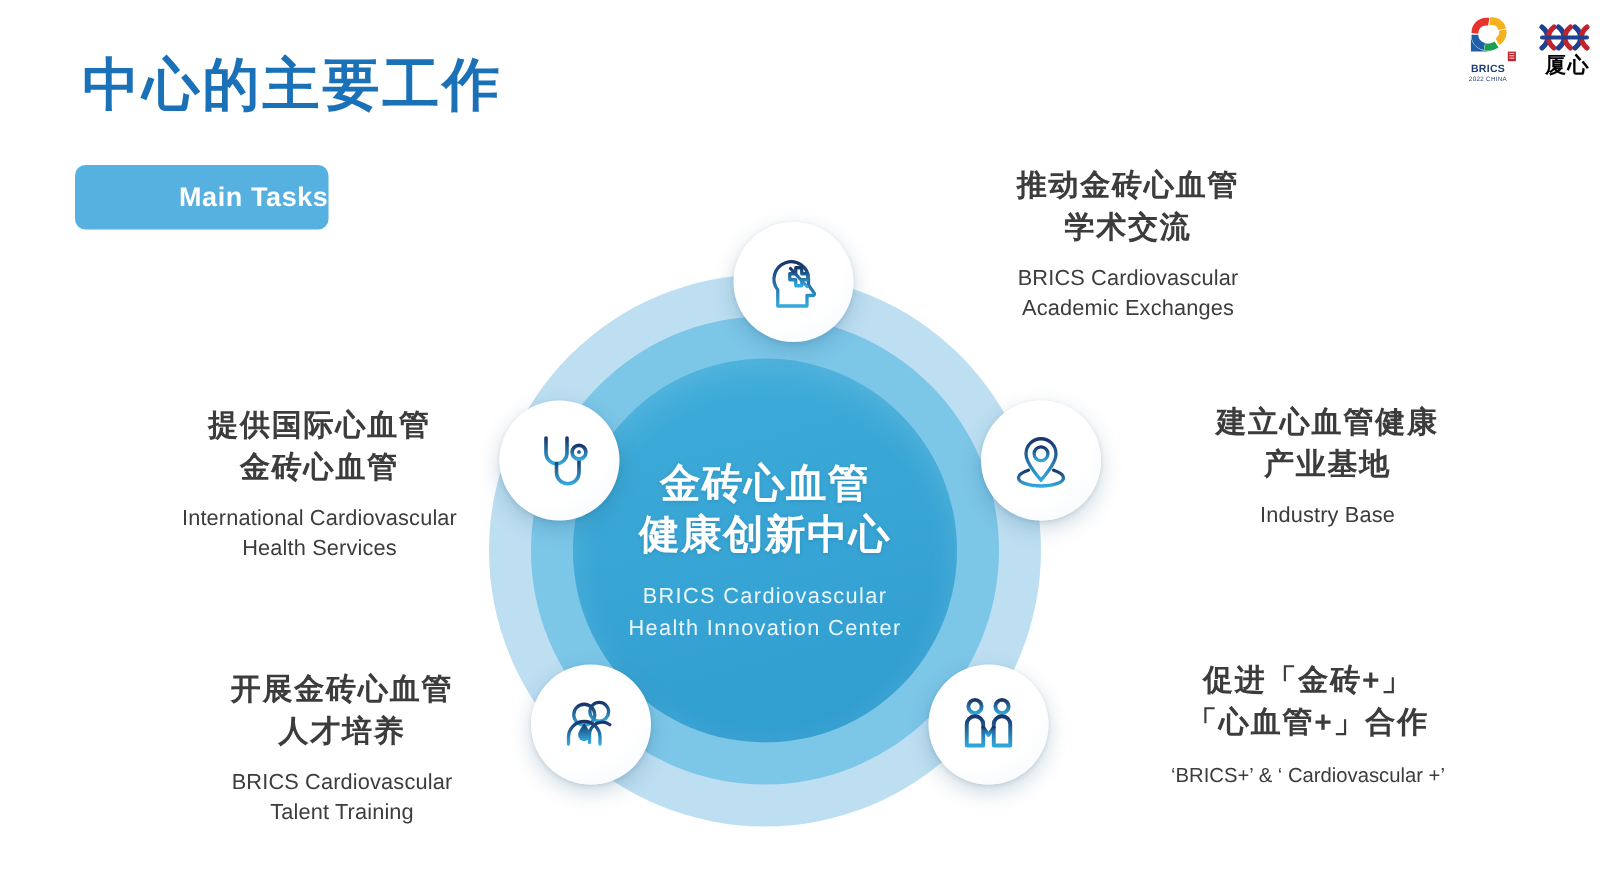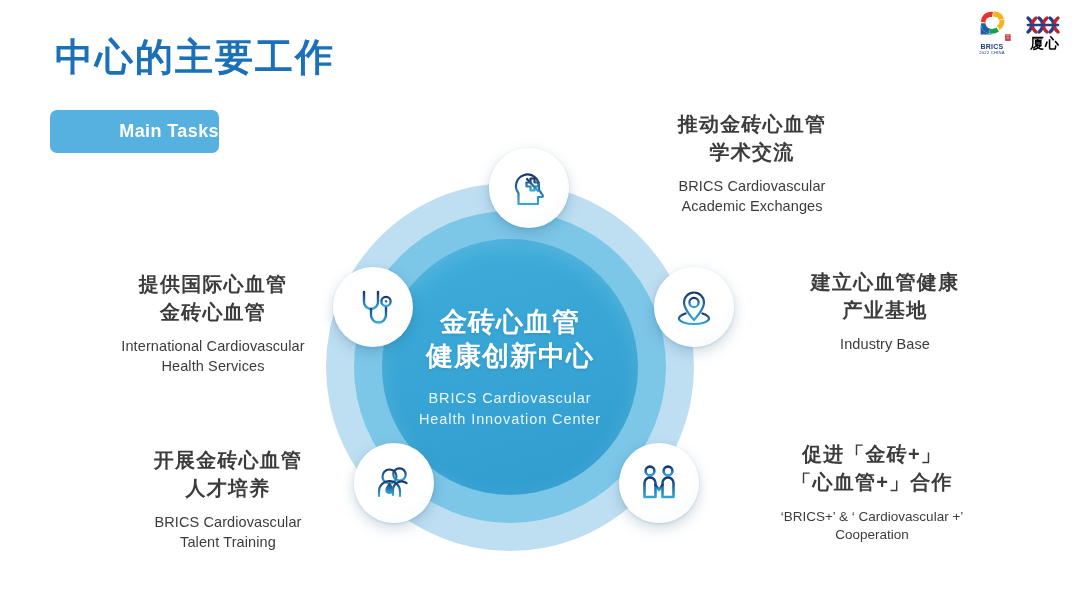--- a/index.html
+++ b/index.html
@@ -368,15 +368,14 @@
   </div>
 </div>
 
 <div class="label" id="label-br">
   <div class="cn">
     <div>促进「金砖+」</div>
     <div>「心血管+」合作</div>
   </div>
   <div class="en-sm">
     <div>‘BRICS+’  &amp;  ‘ Cardiovascular +’</div>
-    <div>Cooperation</div>
   </div>
 </div>
 
 </body></html>

